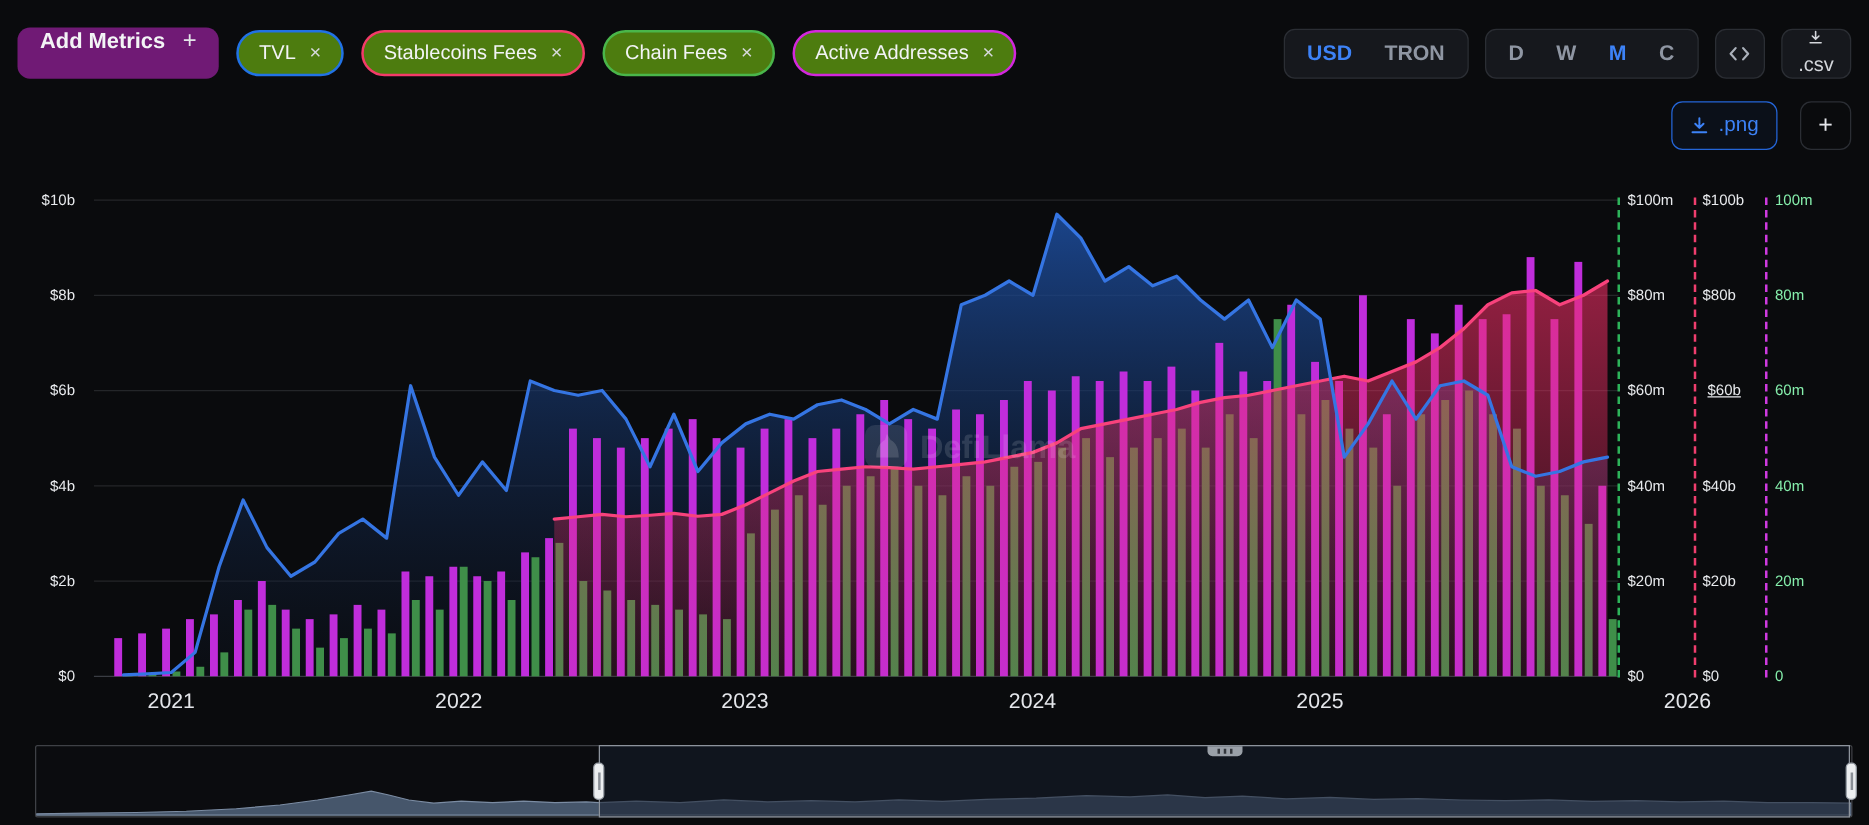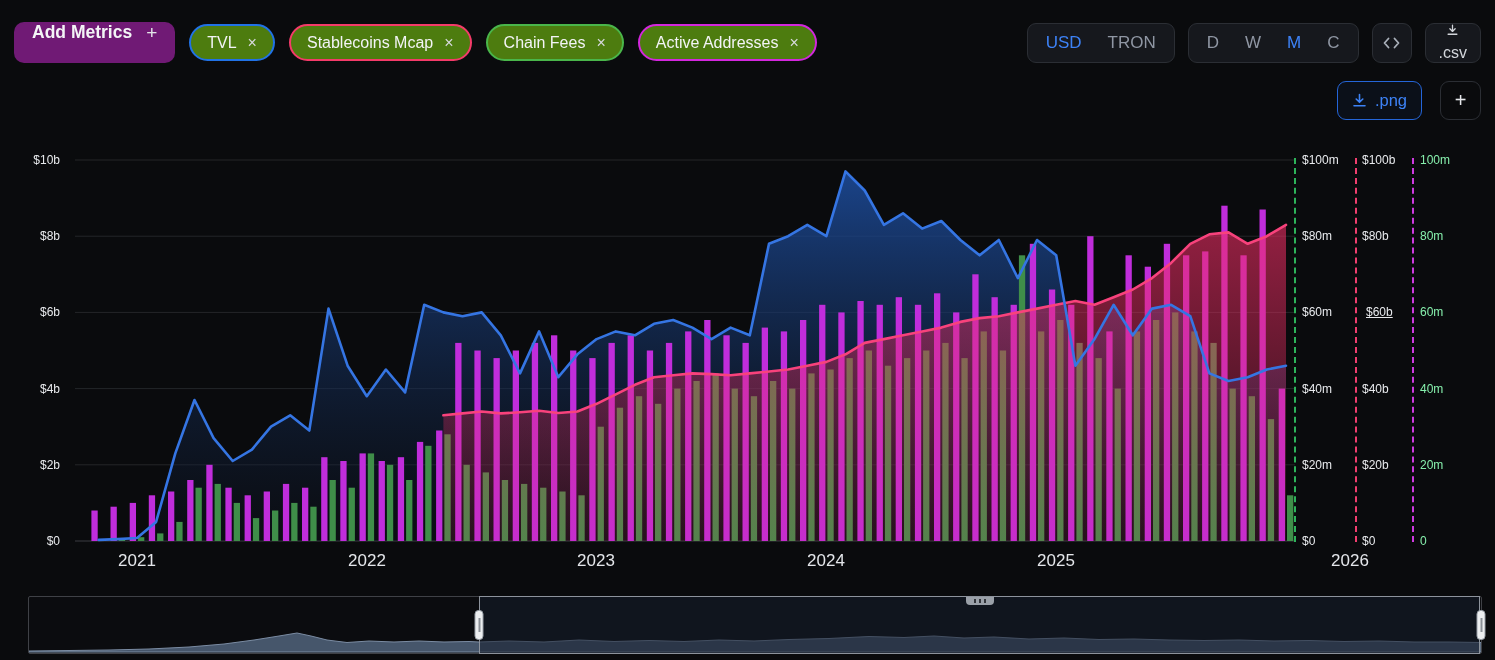--- a/index.html
+++ b/index.html
@@ -12,21 +12,21 @@
   .add-metrics{display:flex;align-items:flex-start;gap:14px;height:41px;padding:0 18px;border-radius:10px;
                background:#701a75;border:none;color:#f3f4f6;font-size:17.5px;font-weight:600;cursor:pointer;
                font-family:inherit;}
   .add-metrics .plus{font-size:19px;font-weight:400;color:#e3e5e8;}
   .pill{display:inline-flex;align-items:center;gap:11px;height:37px;padding:0 16px;border-radius:19px;
         border:2px solid #555;background:#4d7c0f;color:#f3f4f6;font-size:16px;cursor:pointer;}
   .pill .x{color:#d7d9dd;font-size:16px;line-height:1;}
   .right-cluster{margin-left:auto;display:flex;align-items:center;gap:13px;}
   .grp{display:flex;align-items:center;height:40px;background:#16181d;border:1px solid #2b2e34;
        border-radius:9px;padding:0 5px;}
-  .opt{padding:0 13px;font-size:17px;font-weight:400;color:#8f96a3;cursor:pointer;line-height:38px;}
+  .opt{padding:0 13px;font-size:17px;font-weight:700;color:#8f96a3;cursor:pointer;line-height:38px;}
   .opt.active{color:#3d82f6;}
   .icon-btn{width:40px;height:40px;display:flex;align-items:center;justify-content:center;
             background:#16181d;border:1px solid #2b2e34;border-radius:9px;color:#aab0ba;cursor:pointer;}
   .csv-btn{display:flex;align-items:center;gap:8px;height:40px;padding:0 13px;background:#16181d;
            border:1px solid #2b2e34;border-radius:9px;color:#d3d6db;font-size:16px;cursor:pointer;flex-direction:column;}
   .row2{position:absolute;top:81px;right:14px;display:flex;align-items:flex-start;gap:18px;}
   .png-btn{display:flex;align-items:center;gap:8px;height:39px;padding:0 14px;border:1px solid #2465d8;
            border-radius:9px;background:rgba(33,100,220,0.06);color:#3d82f6;font-size:16.5px;cursor:pointer;}
   .plus-btn{width:41px;height:39px;display:flex;align-items:center;justify-content:center;
             border:1px solid #2b2e34;border-radius:9px;background:transparent;color:#e5e7eb;
@@ -65,21 +65,21 @@
     <button class="add-metrics">
       <span>Add Metrics</span>
       <span class="plus">+</span>
     </button>
 
     <div class="pill" style="border-color: rgb(33, 114, 229);">
       <span>TVL</span>
       <span class="x">×</span>
     </div>
     <div class="pill" style="border-color: rgb(244, 59, 105);">
-      <span>Stablecoins Mcap</span>
+      <span>Stablecoins Fees</span>
       <span class="x">×</span>
     </div>
     <div class="pill" style="border-color: rgb(74, 182, 74);">
       <span>Chain Fees</span>
       <span class="x">×</span>
     </div>
     <div class="pill" style="border-color: rgb(211, 39, 221);">
       <span>Active Addresses</span>
       <span class="x">×</span>
     </div>
@@ -265,20 +265,27 @@
       <rect x="1212.0" y="337.3" width="6.3" height="45.7" fill="#3f8e49"></rect>
       <path d="M368.4,257.3 L387.5,255.4 L406.7,253.5 L425.8,255.4 L445.0,254.2 L464.1,252.7 L483.3,255.0 L502.4,253.5 L521.6,245.8 L540.8,236.3 L559.9,226.8 L579.0,219.2 L598.2,217.3 L617.4,215.4 L636.5,216.1 L655.6,217.3 L674.8,215.4 L694.0,213.5 L713.1,211.5 L732.3,207.7 L751.4,203.9 L770.5,196.3 L789.7,184.9 L808.9,181.1 L828.0,177.3 L847.1,173.4 L866.3,169.6 L885.4,163.9 L904.6,160.1 L923.8,158.2 L942.9,154.4 L962.0,150.6 L981.2,146.8 L1000.4,143.0 L1019.5,146.8 L1038.6,139.2 L1057.8,131.5 L1077.0,120.1 L1096.1,104.9 L1115.3,85.8 L1134.4,76.3 L1153.5,74.4 L1172.7,85.8 L1191.8,78.2 L1211.0,66.8 L1211.0,383 L368.4,383 Z" fill="url(#gP)"></path>
       <path d="M368.4,257.3 L387.5,255.4 L406.7,253.5 L425.8,255.4 L445.0,254.2 L464.1,252.7 L483.3,255.0 L502.4,253.5 L521.6,245.8 L540.8,236.3 L559.9,226.8 L579.0,219.2 L598.2,217.3 L617.4,215.4 L636.5,216.1 L655.6,217.3 L674.8,215.4 L694.0,213.5 L713.1,211.5 L732.3,207.7 L751.4,203.9 L770.5,196.3 L789.7,184.9 L808.9,181.1 L828.0,177.3 L847.1,173.4 L866.3,169.6 L885.4,163.9 L904.6,160.1 L923.8,158.2 L942.9,154.4 L962.0,150.6 L981.2,146.8 L1000.4,143.0 L1019.5,146.8 L1038.6,139.2 L1057.8,131.5 L1077.0,120.1 L1096.1,104.9 L1115.3,85.8 L1134.4,76.3 L1153.5,74.4 L1172.7,85.8 L1191.8,78.2 L1211.0,66.8" fill="none" stroke="#f8427c" stroke-width="2.6" stroke-linejoin="round" stroke-linecap="round"></path>
       <path d="M23.7,381.9 L42.8,381.1 L62.0,380.0 L81.1,363.9 L100.3,295.4 L119.5,242.0 L138.6,280.1 L157.7,303.0 L176.9,291.6 L196.0,268.7 L215.2,257.3 L234.3,272.5 L253.5,150.6 L272.6,207.7 L291.8,238.2 L310.9,211.5 L330.1,234.4 L349.2,146.8 L368.4,154.4 L387.5,158.2 L406.7,154.4 L425.8,177.3 L445.0,215.4 L464.1,173.4 L483.3,219.2 L502.4,196.3 L521.6,181.1 L540.8,173.4 L559.9,177.3 L579.0,165.8 L598.2,162.0 L617.4,169.6 L636.5,181.1 L655.6,169.6 L674.8,177.3 L694.0,85.8 L713.1,78.2 L732.3,66.8 L751.4,78.2 L770.5,13.4 L789.7,32.5 L808.9,66.8 L828.0,55.3 L847.1,70.6 L866.3,63.0 L885.4,82.0 L904.6,97.3 L923.8,82.0 L942.9,120.1 L962.0,82.0 L981.2,97.3 L1000.4,207.7 L1019.5,181.1 L1038.6,146.8 L1057.8,177.3 L1077.0,150.6 L1096.1,146.8 L1115.3,158.2 L1134.4,215.4 L1153.5,223.0 L1172.7,219.2 L1191.8,211.5 L1211.0,207.7" fill="none" stroke="#3575e3" stroke-width="2.6" stroke-linejoin="round" stroke-linecap="round"></path>
     </svg>
 
   <div class="vdash" style="left:1294px;border-color:#2db35a;"></div>
   <div class="vdash" style="left:1355px;border-color:#f03e6e;"></div>
   <div class="vdash" style="left:1412px;border-color:#cf3ae0;"></div>
 
+  <div class="watermark">
+    <svg width="34" height="34" viewBox="0 0 34 34">
+      <rect width="34" height="34" rx="8" fill="rgba(255,255,255,0.10)"></rect>
+      <path d="M9 26c0-8 3-12 7-14l1.5-5 3 5c4 2 6.5 6 6.5 14z" fill="rgba(255,255,255,0.14)"></path>
+    </svg>
+    <span>DefiLlama</span>
+  </div>
 
   <div class="brush">
     <svg class="brush-chart" width="1452" height="56" viewBox="0 0 1452 56" preserveAspectRatio="none">
       <path d="M0,55 L0,54 L40,53.5 L80,53 L120,52 L160,50 L195,47 L225,43 L250,39 L268,36 L282,39 L298,43 L318,45.5 L340,44 L365,45 L390,44 L415,45 L440,44.5 L450,45 L480,44 L515,45 L550,43 L585,44.5 L620,43.5 L655,44.5 L690,43 L725,44 L760,42.5 L800,41.5 L840,39.5 L875,40.5 L905,39 L935,41 L965,40 L1000,42 L1035,41 L1070,42.5 L1105,42 L1140,43 L1175,43.5 L1210,43 L1245,44 L1280,43.5 L1315,44.5 L1350,44 L1385,45 L1420,45 L1452,45.5 L1452,55 Z" fill="#46566b" stroke="#7b8ca3" stroke-width="1"></path>
     </svg>
     <div class="brush-sel">
       <div class="brush-grip">
           <span></span>
           <span></span>
           <span></span>

